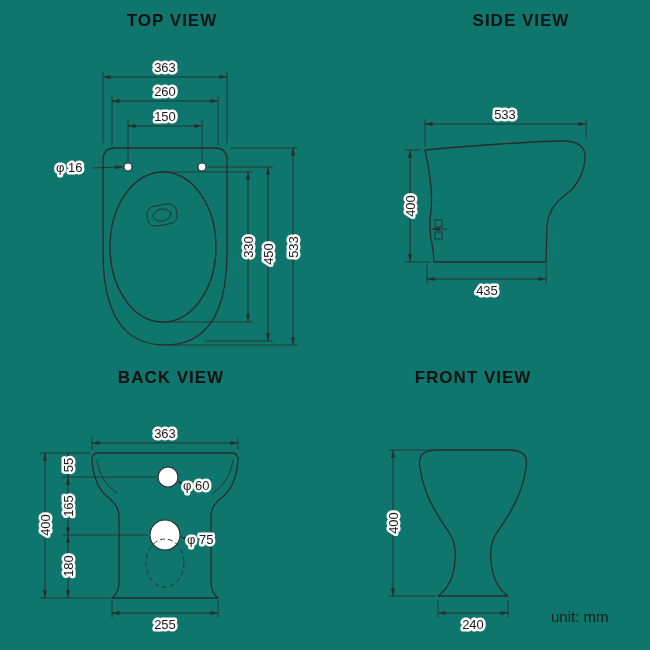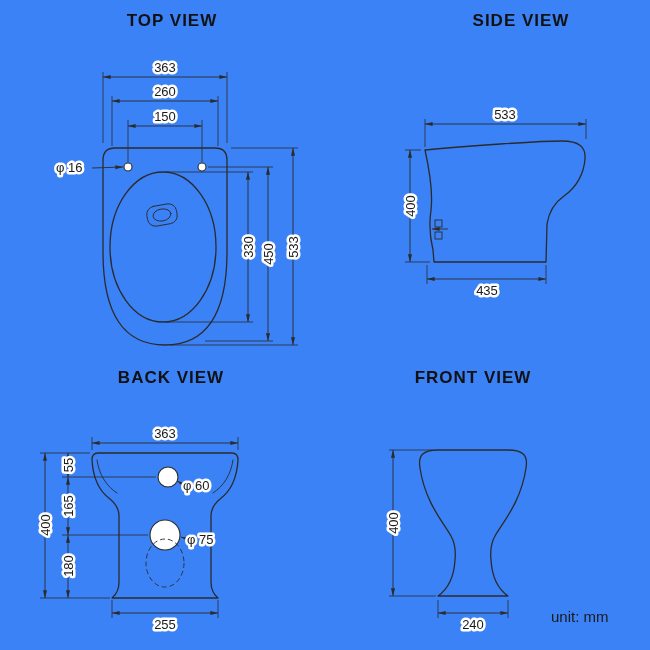--- a/index.html
+++ b/index.html
@@ -1,17 +1,17 @@
 <!DOCTYPE html>
 <html style="--line: #2b2b2b; --text: #1a1a1a;"><head>
 <meta charset="utf-8">
 <style>
   :root { --line:#2b2b2b; --text:#1a1a1a; }
   html,body { margin:0; padding:0; background:#ffffff; }
-  .canvas { width:650px; height:650px; background:#3b82f6; position:relative; overflow:hidden; }
+  .canvas { width:650px; height:650px; background:#0f766e; position:relative; overflow:hidden; }
   svg { display:block; }
   .outline { fill:none; stroke:var(--line); stroke-width:1.3; stroke-linejoin:round; stroke-linecap:round; }
   .thin    { fill:none; stroke:var(--line); stroke-width:0.9; stroke-linecap:round; }
   .dashed  { fill:none; stroke:var(--line); stroke-width:0.9; stroke-dasharray:5 3; }
   .dim     { stroke:var(--line); stroke-width:0.9; fill:none; }
   .ext     { stroke:var(--line); stroke-width:0.8; fill:none; }
   .hole    { fill:#ffffff; stroke:var(--line); stroke-width:1.1; }
   .dimtext { font:13px "Liberation Sans", sans-serif; fill:var(--text);
              paint-order:stroke; stroke:#ffffff; stroke-width:5px; stroke-linejoin:round; }
   .title   { font:600 17px "Liberation Sans", sans-serif; fill:#111111; letter-spacing:1px; }

